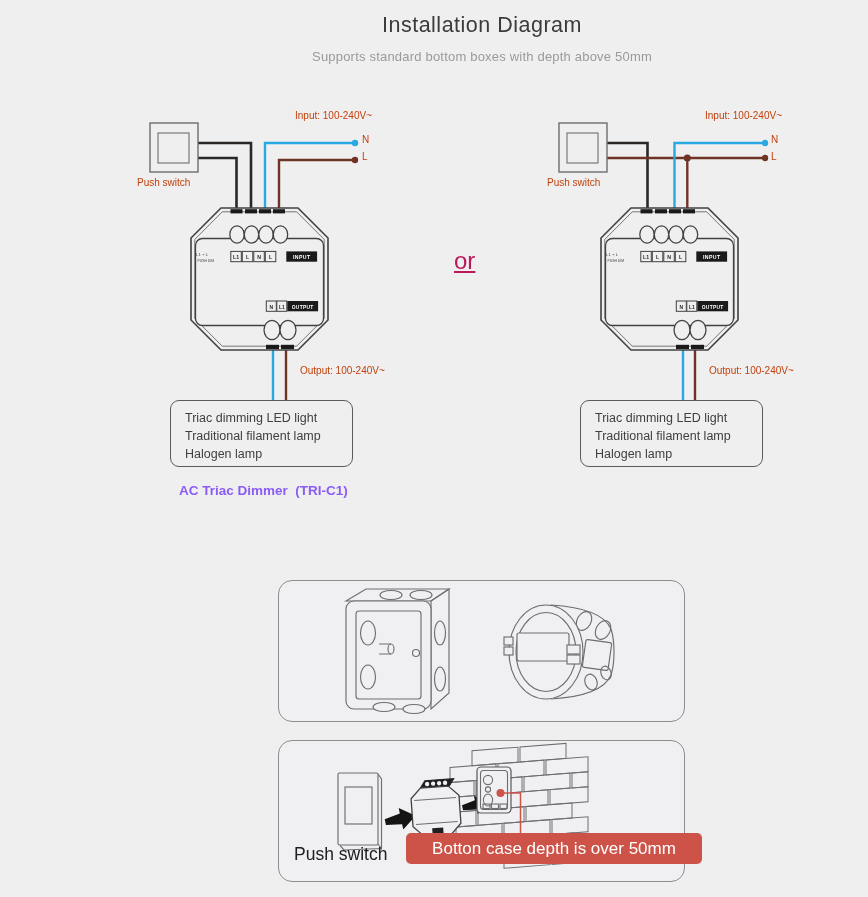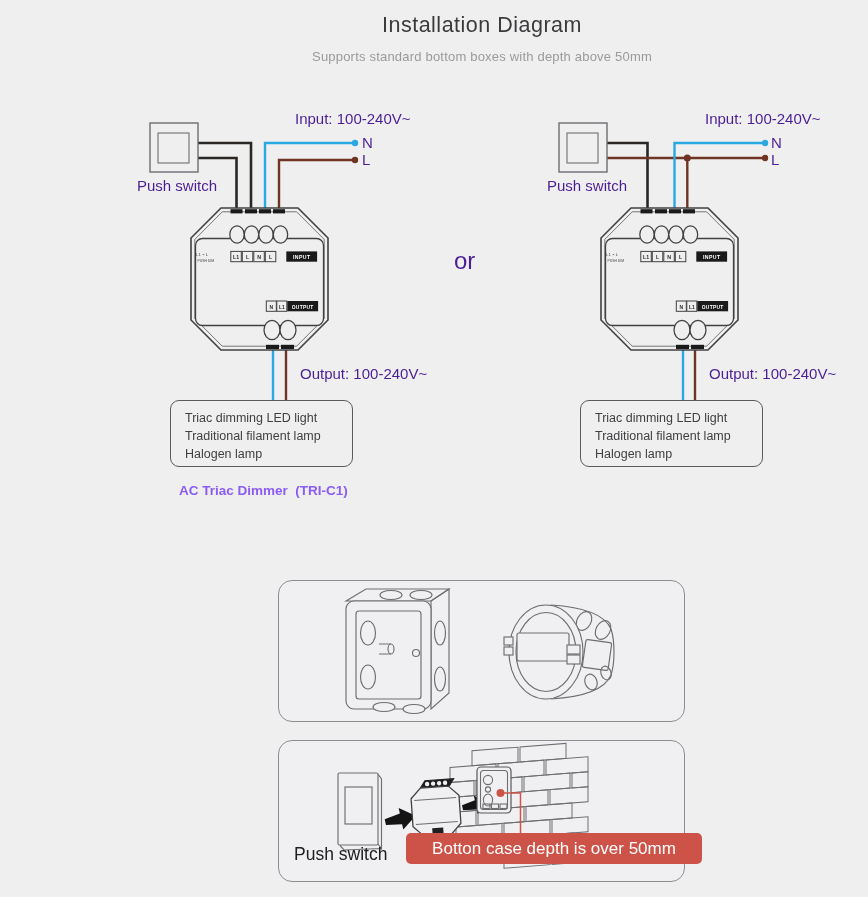--- a/index.html
+++ b/index.html
@@ -2,22 +2,22 @@
 <html><head>
 <meta charset="utf-8">
 <style>
   html,body{margin:0;padding:0;background:#efeff0;}
   .page{position:relative;width:868px;height:897px;background:#efeff0;
         font-family:"Liberation Sans","DejaVu Sans",sans-serif;overflow:hidden;margin-left:48px;}
   .title{position:absolute;top:13px;left:0;width:100%;text-align:center;
          font-size:21.5px;font-weight:500;color:#3b3b3d;letter-spacing:.5px;}
   .subtitle{position:absolute;top:49px;left:0;width:100%;text-align:center;
          font-size:13px;color:#9a9a9c;letter-spacing:.2px;}
-  .lbl{position:absolute;font-size:15px;color:#4c1d95;white-space:nowrap;}
-  .or{position:absolute;left:406px;top:247px;font-size:24px;color:#4c1d95;}
+  .lbl{position:absolute;font-size:10px;color:#c2410c;white-space:nowrap;}
+  .or{position:absolute;left:406px;top:247px;font-size:24px;color:#be185d;text-decoration:underline;}
   .loadbox{position:absolute;width:183px;height:67px;border:1.5px solid #5a5b5e;
          border-radius:9px;box-sizing:border-box;padding:8px 12px 0 14px;}
   .loadbox div{font-size:12.5px;line-height:18px;color:#404042;white-space:nowrap;}
   .caption{position:absolute;left:131px;top:483px;font-size:13.5px;font-weight:bold;
          color:#8b5cf6;white-space:pre;}
   .wiring-svg{position:absolute;}
   .panel{position:absolute;left:230px;width:407px;height:142px;
          border:1.4px solid #8e8e91;border-radius:14px;background:#f0f0f2;box-sizing:border-box;}
   .panel-svg{position:absolute;left:0;top:0;}
   .redlabel{position:absolute;left:127px;top:92px;width:296px;height:31px;background:#cd5349;

